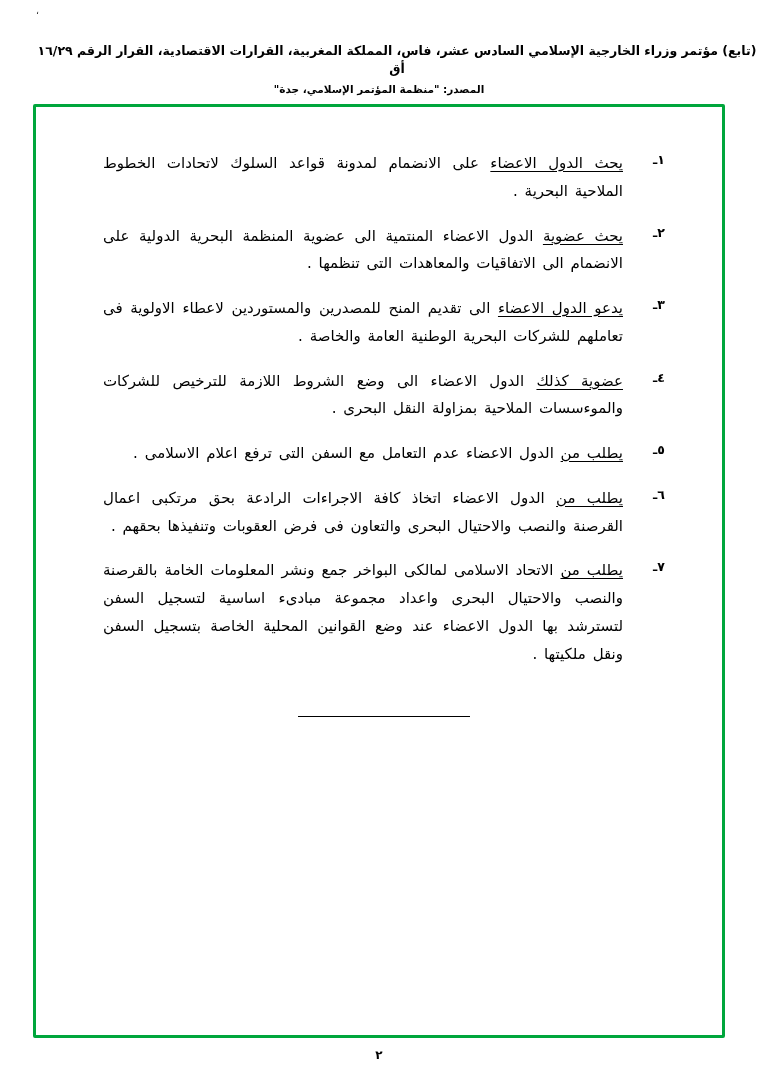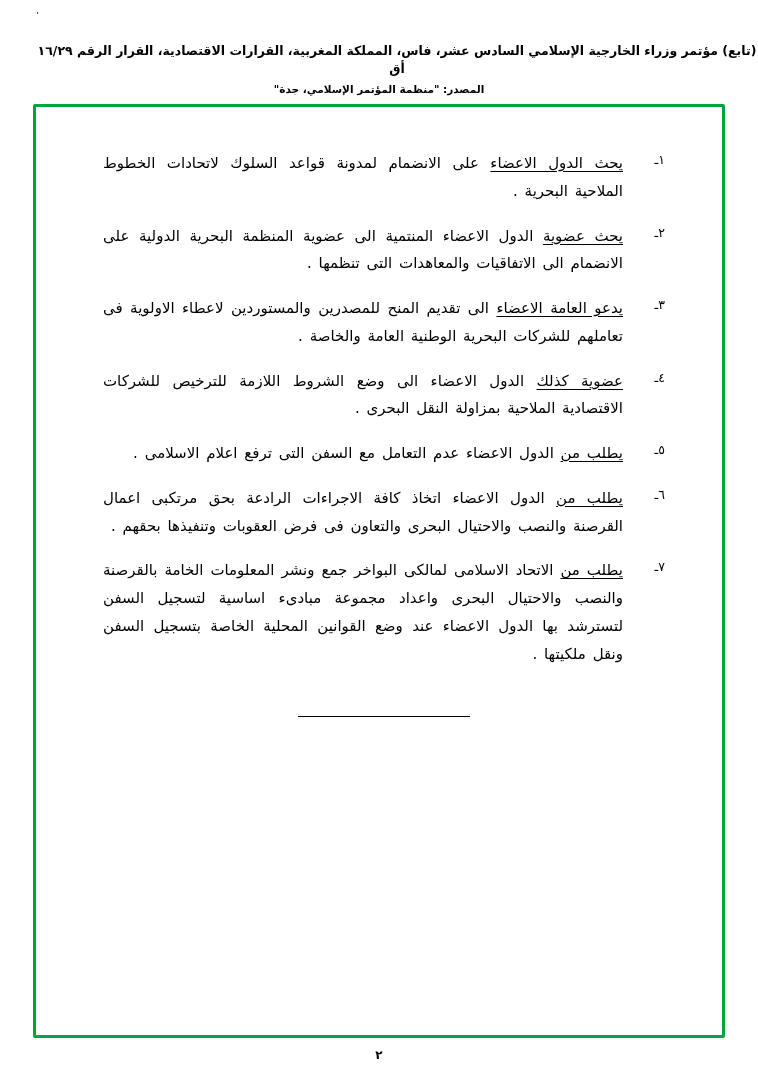--- a/index.html
+++ b/index.html
@@ -78,20 +78,21 @@
     flex-direction: row;
     align-items: flex-start;
     margin-bottom: 17px;
   }
   .clause-num {
     flex: 0 0 42px;
     font-size: 12.5px;
     padding-top: 2px;
     letter-spacing: 0px;
     direction: rtl;
+    font-weight: bold;
   }
   .clause-body {
     flex: 1 1 auto;
     font-size: 15px;
     line-height: 1.85;
     text-align: justify;
     text-align-last: right;
     word-spacing: 2px;
     letter-spacing: 0.2px;
   }
@@ -142,26 +143,26 @@
       <div class="clause-body"><span class="lead">يحث الدول الاعضاء</span><span> على الانضمام لمدونة قواعد السلوك لاتحادات الخطوط الملاحية البحرية .</span></div>
     </div>
 
     <div class="clause">
       <div class="clause-num">٢ـ</div>
       <div class="clause-body"><span class="lead">يحث عضوية</span><span> الدول الاعضاء المنتمية الى عضوية المنظمة البحرية الدولية على الانضمام الى الاتفاقيات والمعاهدات التى تنظمها .</span></div>
     </div>
 
     <div class="clause">
       <div class="clause-num">٣ـ</div>
-      <div class="clause-body"><span class="lead">يدعو العامة الاعضاء</span><span> الى تقديم المنح للمصدرين والمستوردين لاعطاء الاولوية فى تعاملهم للشركات البحرية الوطنية العامة والخاصة .</span></div>
+      <div class="clause-body"><span class="lead">يدعو الدول الاعضاء</span><span> الى تقديم المنح للمصدرين والمستوردين لاعطاء الاولوية فى تعاملهم للشركات البحرية الوطنية العامة والخاصة .</span></div>
     </div>
 
     <div class="clause">
       <div class="clause-num">٤ـ</div>
-      <div class="clause-body"><span class="lead">عضوية كذلك</span><span> الدول الاعضاء الى وضع الشروط اللازمة للترخيص للشركات الاقتصادية الملاحية بمزاولة النقل البحرى .</span></div>
+      <div class="clause-body"><span class="lead">عضوية كذلك</span><span> الدول الاعضاء الى وضع الشروط اللازمة للترخيص للشركات والموءسسات الملاحية بمزاولة النقل البحرى .</span></div>
     </div>
 
     <div class="clause">
       <div class="clause-num">٥ـ</div>
       <div class="clause-body"><span class="lead">يطلب من</span><span> الدول الاعضاء عدم التعامل مع السفن التى ترفع اعلام الاسلامى .</span></div>
     </div>
 
     <div class="clause">
       <div class="clause-num">٦ـ</div>
       <div class="clause-body"><span class="lead">يطلب من</span><span> الدول الاعضاء اتخاذ كافة الاجراءات الرادعة بحق مرتكبى اعمال القرصنة والنصب والاحتيال البحرى والتعاون فى فرض العقوبات وتنفيذها بحقهم .</span></div>

